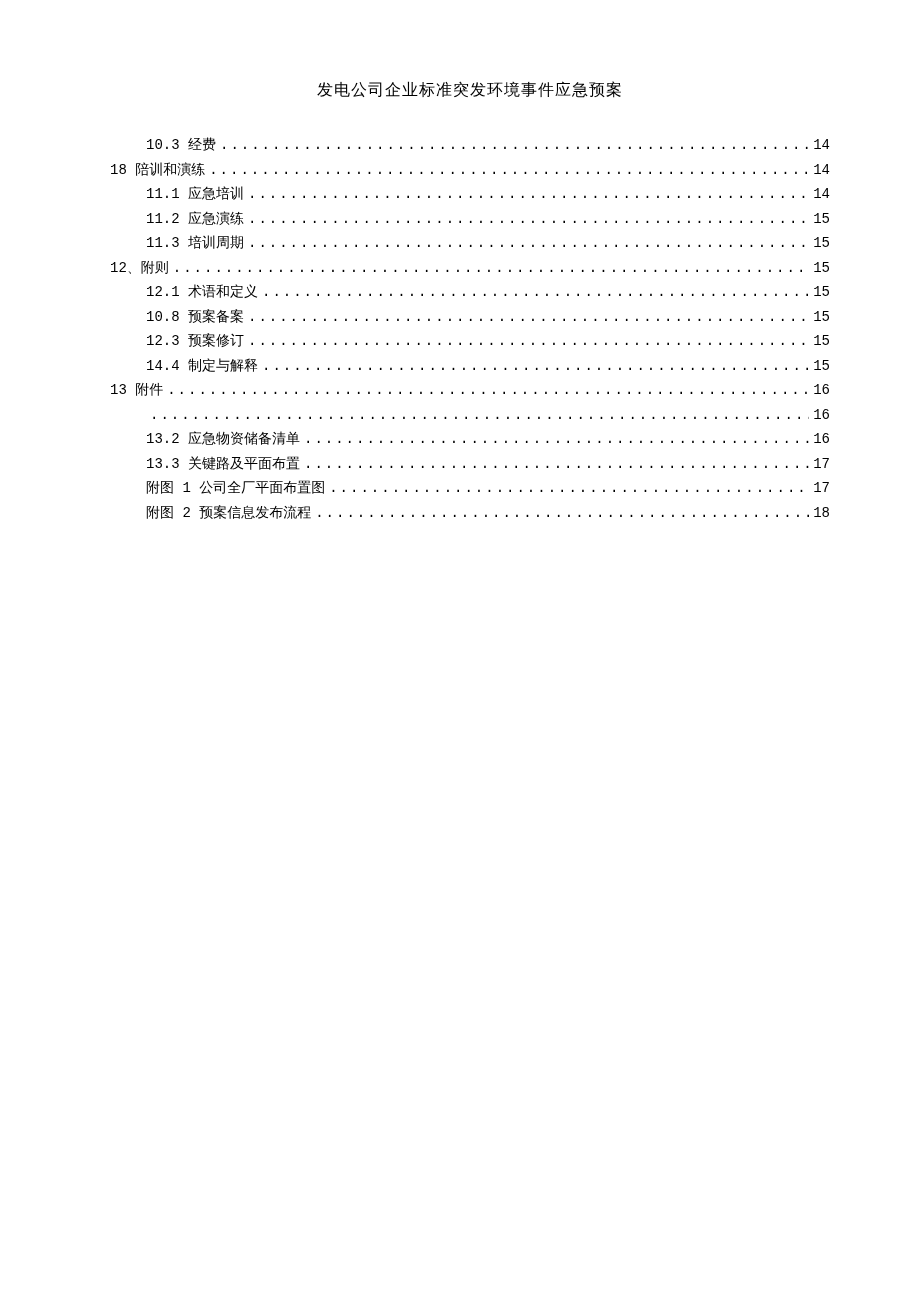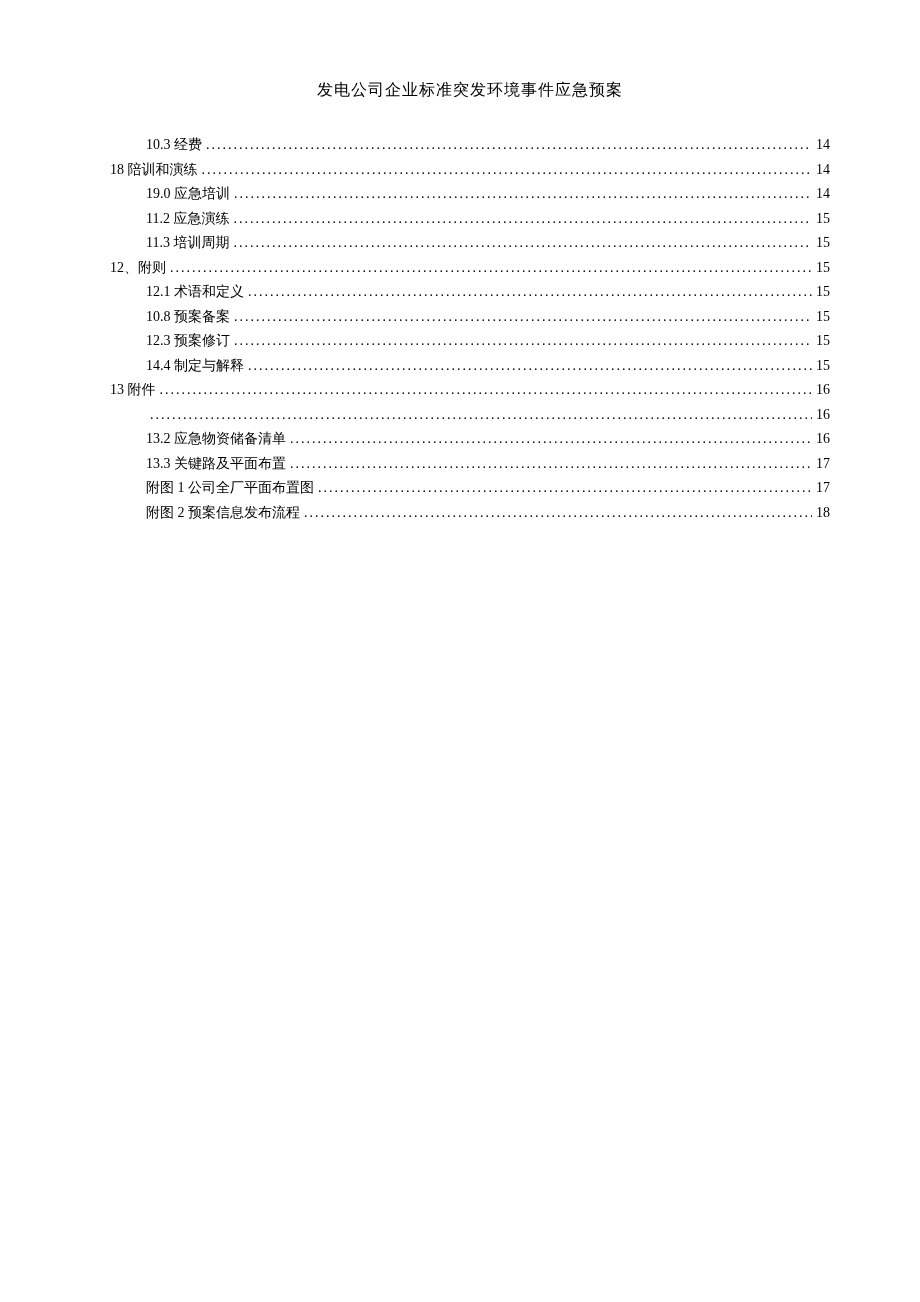--- a/index.html
+++ b/index.html
@@ -25,20 +25,21 @@
     letter-spacing: 1px;
   }
   .toc {
     font-size: 14px;
     line-height: 1.75;
   }
   .toc-row {
     display: flex;
     align-items: flex-end;
     white-space: nowrap;
+    font-family: Liberation Mono, monospace;
   }
   .toc-row.level-1 {
     margin-left: 0;
   }
   .toc-row.level-2 {
     margin-left: 36px;
   }
   .toc-label {
     flex: 0 0 auto;
   }
@@ -71,21 +72,21 @@
       <span class="toc-page">14</span>
     </div>
 
     <div class="toc-row level-1">
       <span class="toc-label">18 陪训和演练</span>
       <span class="toc-dots"></span>
       <span class="toc-page">14</span>
     </div>
 
     <div class="toc-row level-2">
-      <span class="toc-label">19.0 应急培训</span>
+      <span class="toc-label">11.1 应急培训</span>
       <span class="toc-dots"></span>
       <span class="toc-page">14</span>
     </div>
 
     <div class="toc-row level-2">
       <span class="toc-label">11.2 应急演练</span>
       <span class="toc-dots"></span>
       <span class="toc-page">15</span>
     </div>
 

